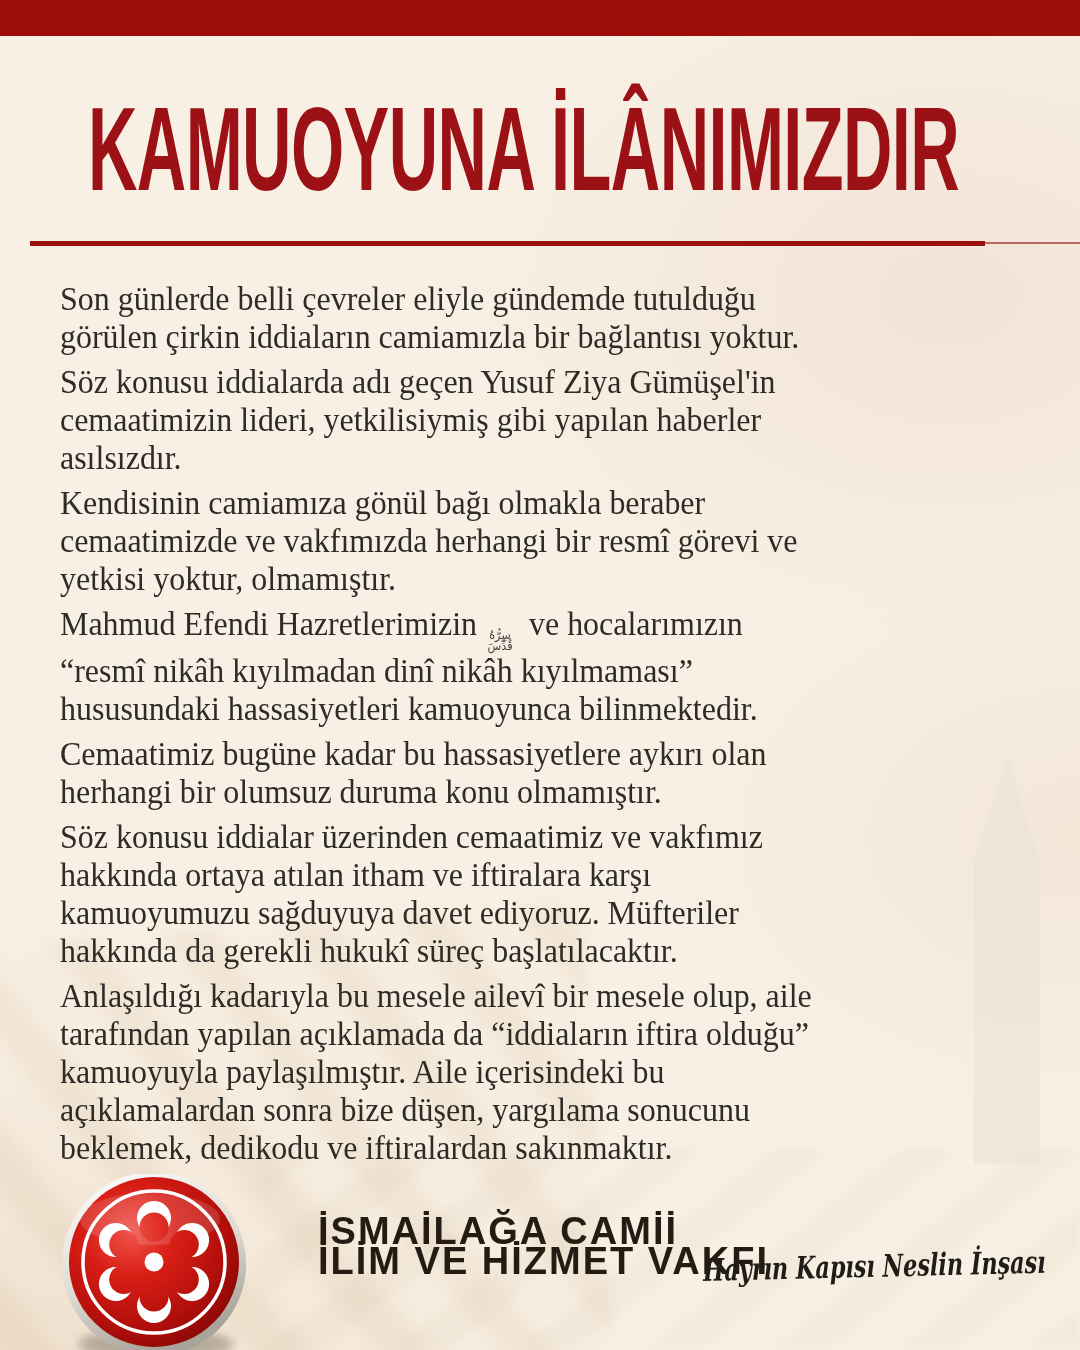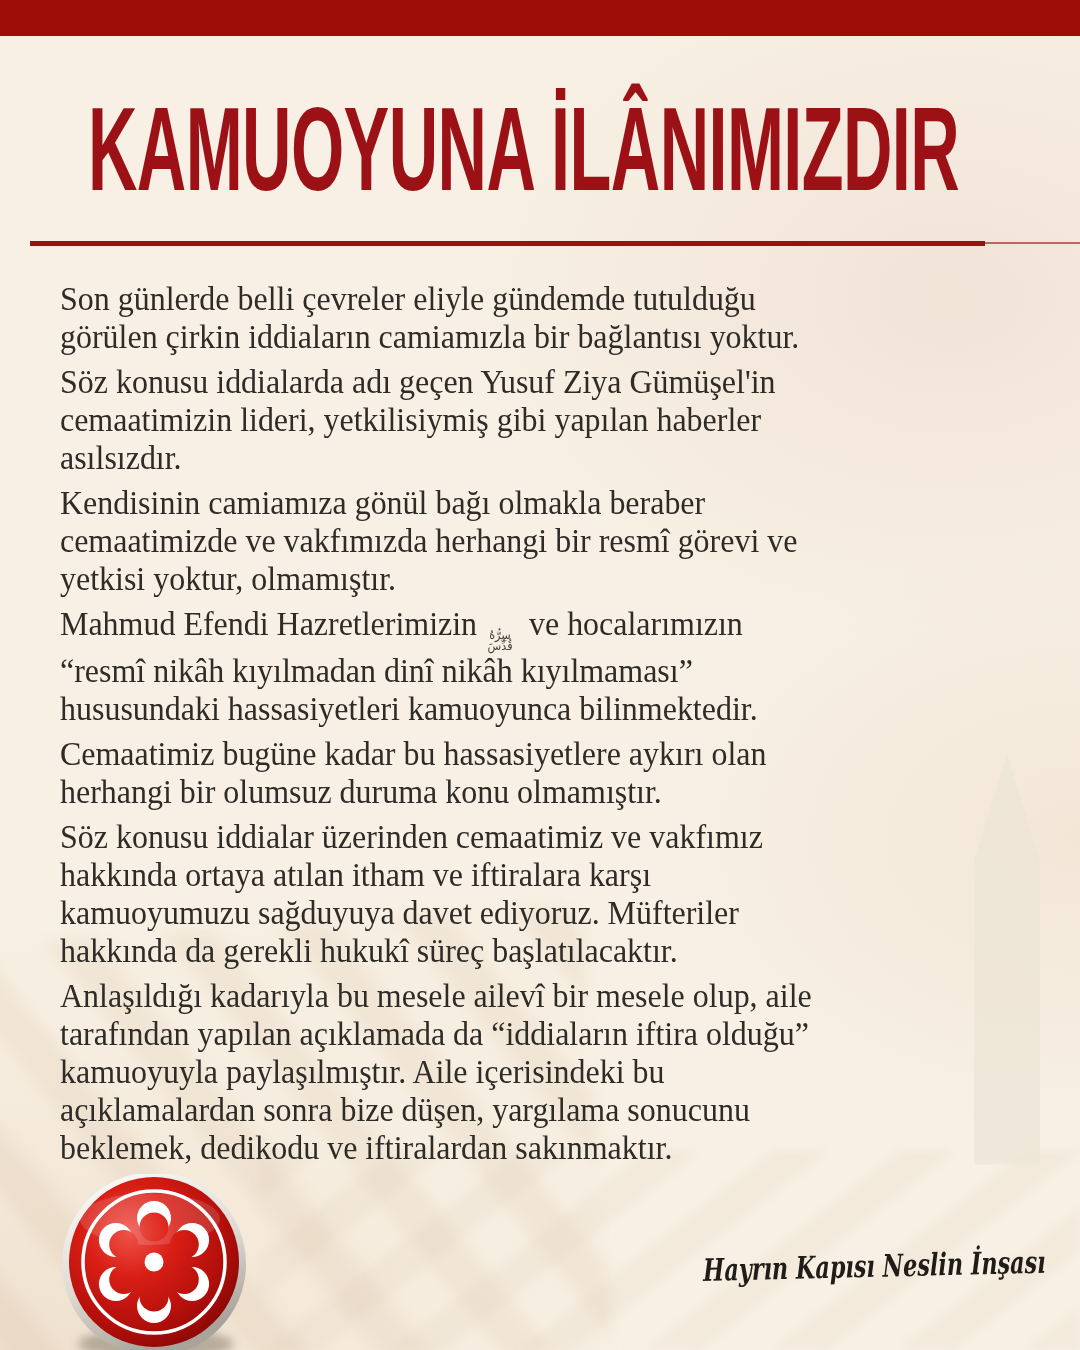--- a/index.html
+++ b/index.html
@@ -208,18 +208,22 @@
           <circle cx="63.9" cy="110" r="17" fill="#ffffff"></circle>
             <circle cx="71.7" cy="105.5" r="14.5" fill="url(#gRed)"></circle>
           <circle cx="63.9" cy="66" r="17" fill="#ffffff"></circle>
             <circle cx="71.7" cy="70.5" r="14.5" fill="url(#gRed)"></circle>
         </g>
 
         <circle cx="102" cy="88" r="9.5" fill="#ffffff"></circle>
       </svg>
     </div>
 
+    <div class="org">
+      <div class="org-line">İSMAİLAĞA CAMİİ</div>
+      <div class="org-line">İLİM VE HİZMET VAKFI</div>
+    </div>
 
     <div class="slogan">Hayrın Kapısı Neslin İnşası</div>
 
   </div>
 
 </div>
 
 </body></html>

